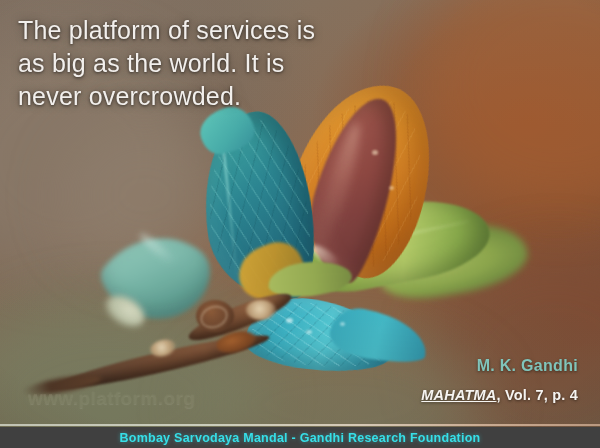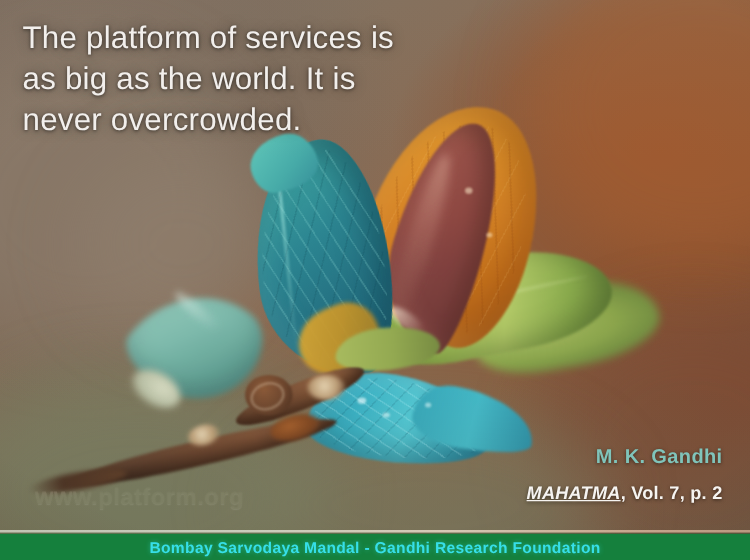--- a/index.html
+++ b/index.html
@@ -68,21 +68,21 @@
     color:rgba(122,120,118,.62);
     font-size:19px;font-weight:700;
     letter-spacing:.4px;
     text-shadow:0 1px 1px rgba(255,255,255,.10);
     mix-blend-mode:luminosity;
   }
 
   
   #footer{
     position:absolute;left:0;top:427px;width:600px;height:21px;
-    background:#15803d;
+    background:#404040;
     display:flex;align-items:center;justify-content:center;
   }
   #footer-text{
     color:#36dfe8;
     font-size:12.5px;font-weight:700;
     letter-spacing:.25px;
     text-shadow:0 0 4px rgba(54,223,232,.45);
   }
   #footer-rule{
     position:absolute;left:0;top:424px;width:600px;height:2px;
@@ -240,21 +240,21 @@
                 background:radial-gradient(ellipse 120% 110% at 50% 45%,rgba(0,0,0,0) 55%,rgba(35,22,14,.30) 100%);"></div>
     <div style="position:absolute;inset:0;pointer-events:none;
                 background:linear-gradient(180deg,rgba(150,130,112,.10) 0%,rgba(0,0,0,0) 30%,rgba(0,0,0,0) 70%,rgba(90,92,70,.14) 100%);"></div>
 
     <div id="quote">The platform of services is
 as big as the world. It is
 never overcrowded.</div>
 
     <div id="author">M. K. Gandhi</div>
 
-    <div id="source"><span class="bk">MAHATMA</span><span class="rest">, Vol. 7, p. 2</span></div>
+    <div id="source"><span class="bk">MAHATMA</span><span class="rest">, Vol. 7, p. 4</span></div>
 
     <div id="watermark">www.platform.org</div>
   </div>
 
   <div id="footer-rule"></div>
 
   <div id="footer">
     <span id="footer-text">Bombay Sarvodaya Mandal - Gandhi Research Foundation</span>
   </div>
 

